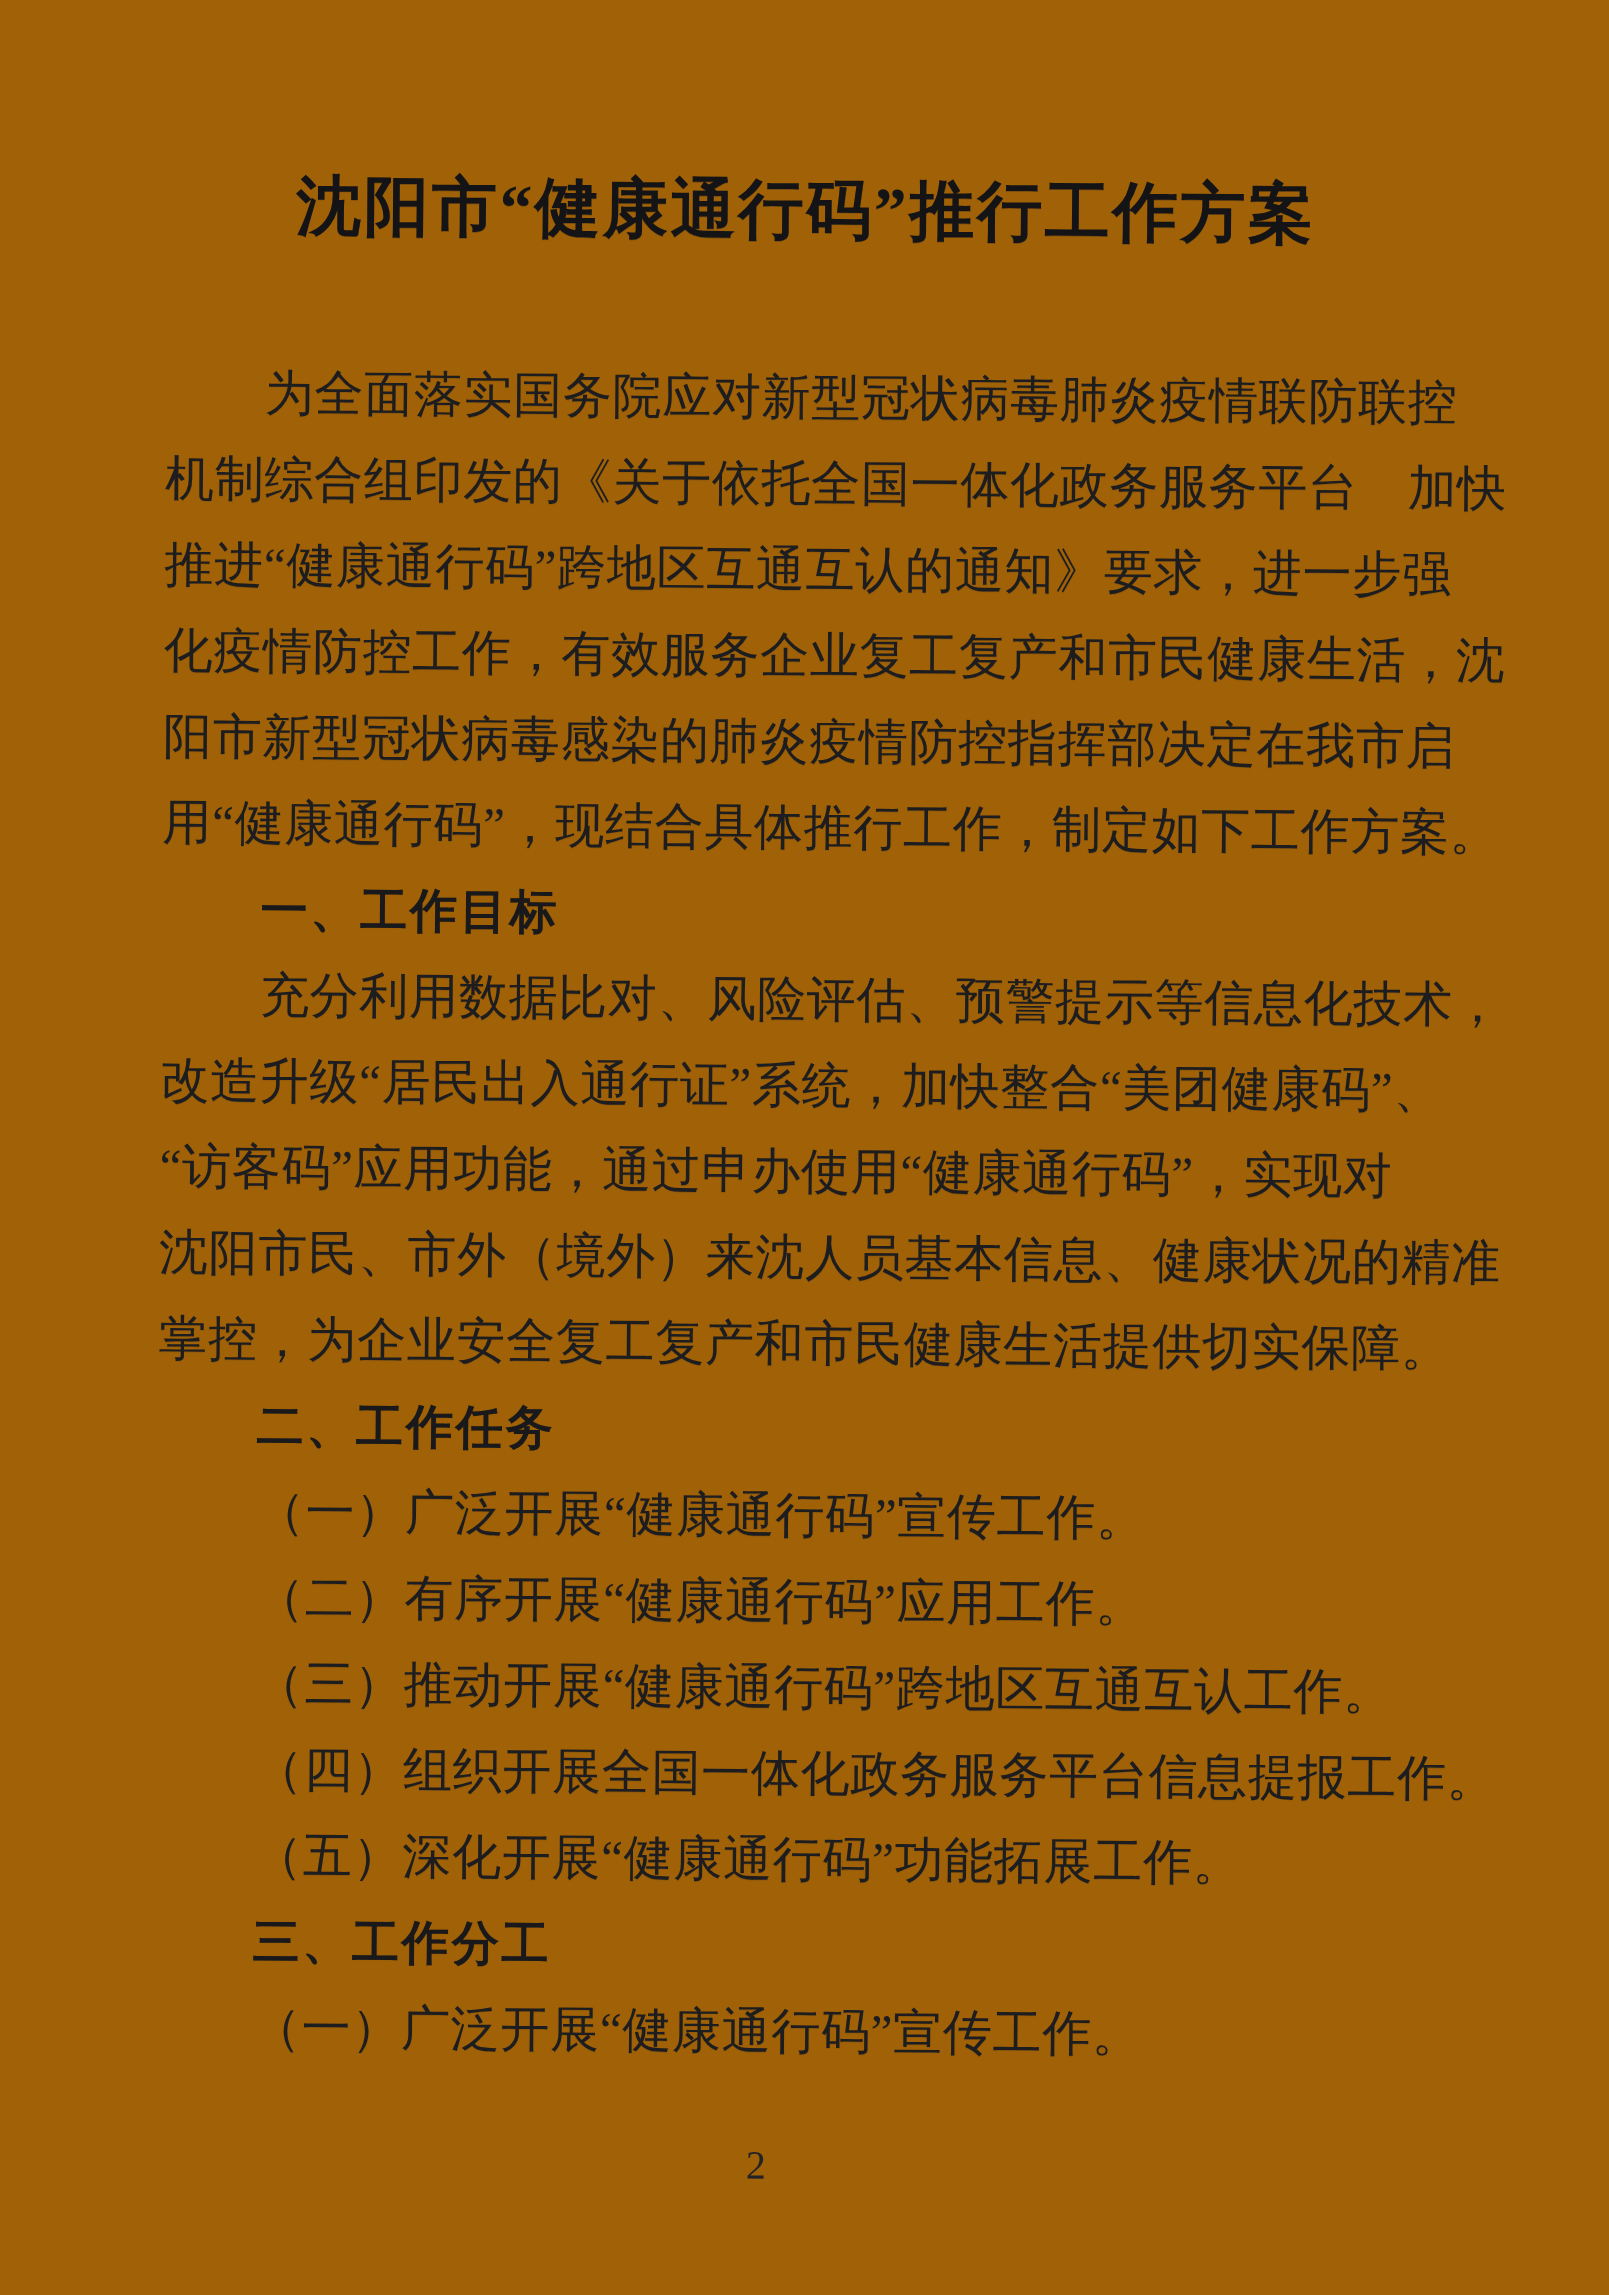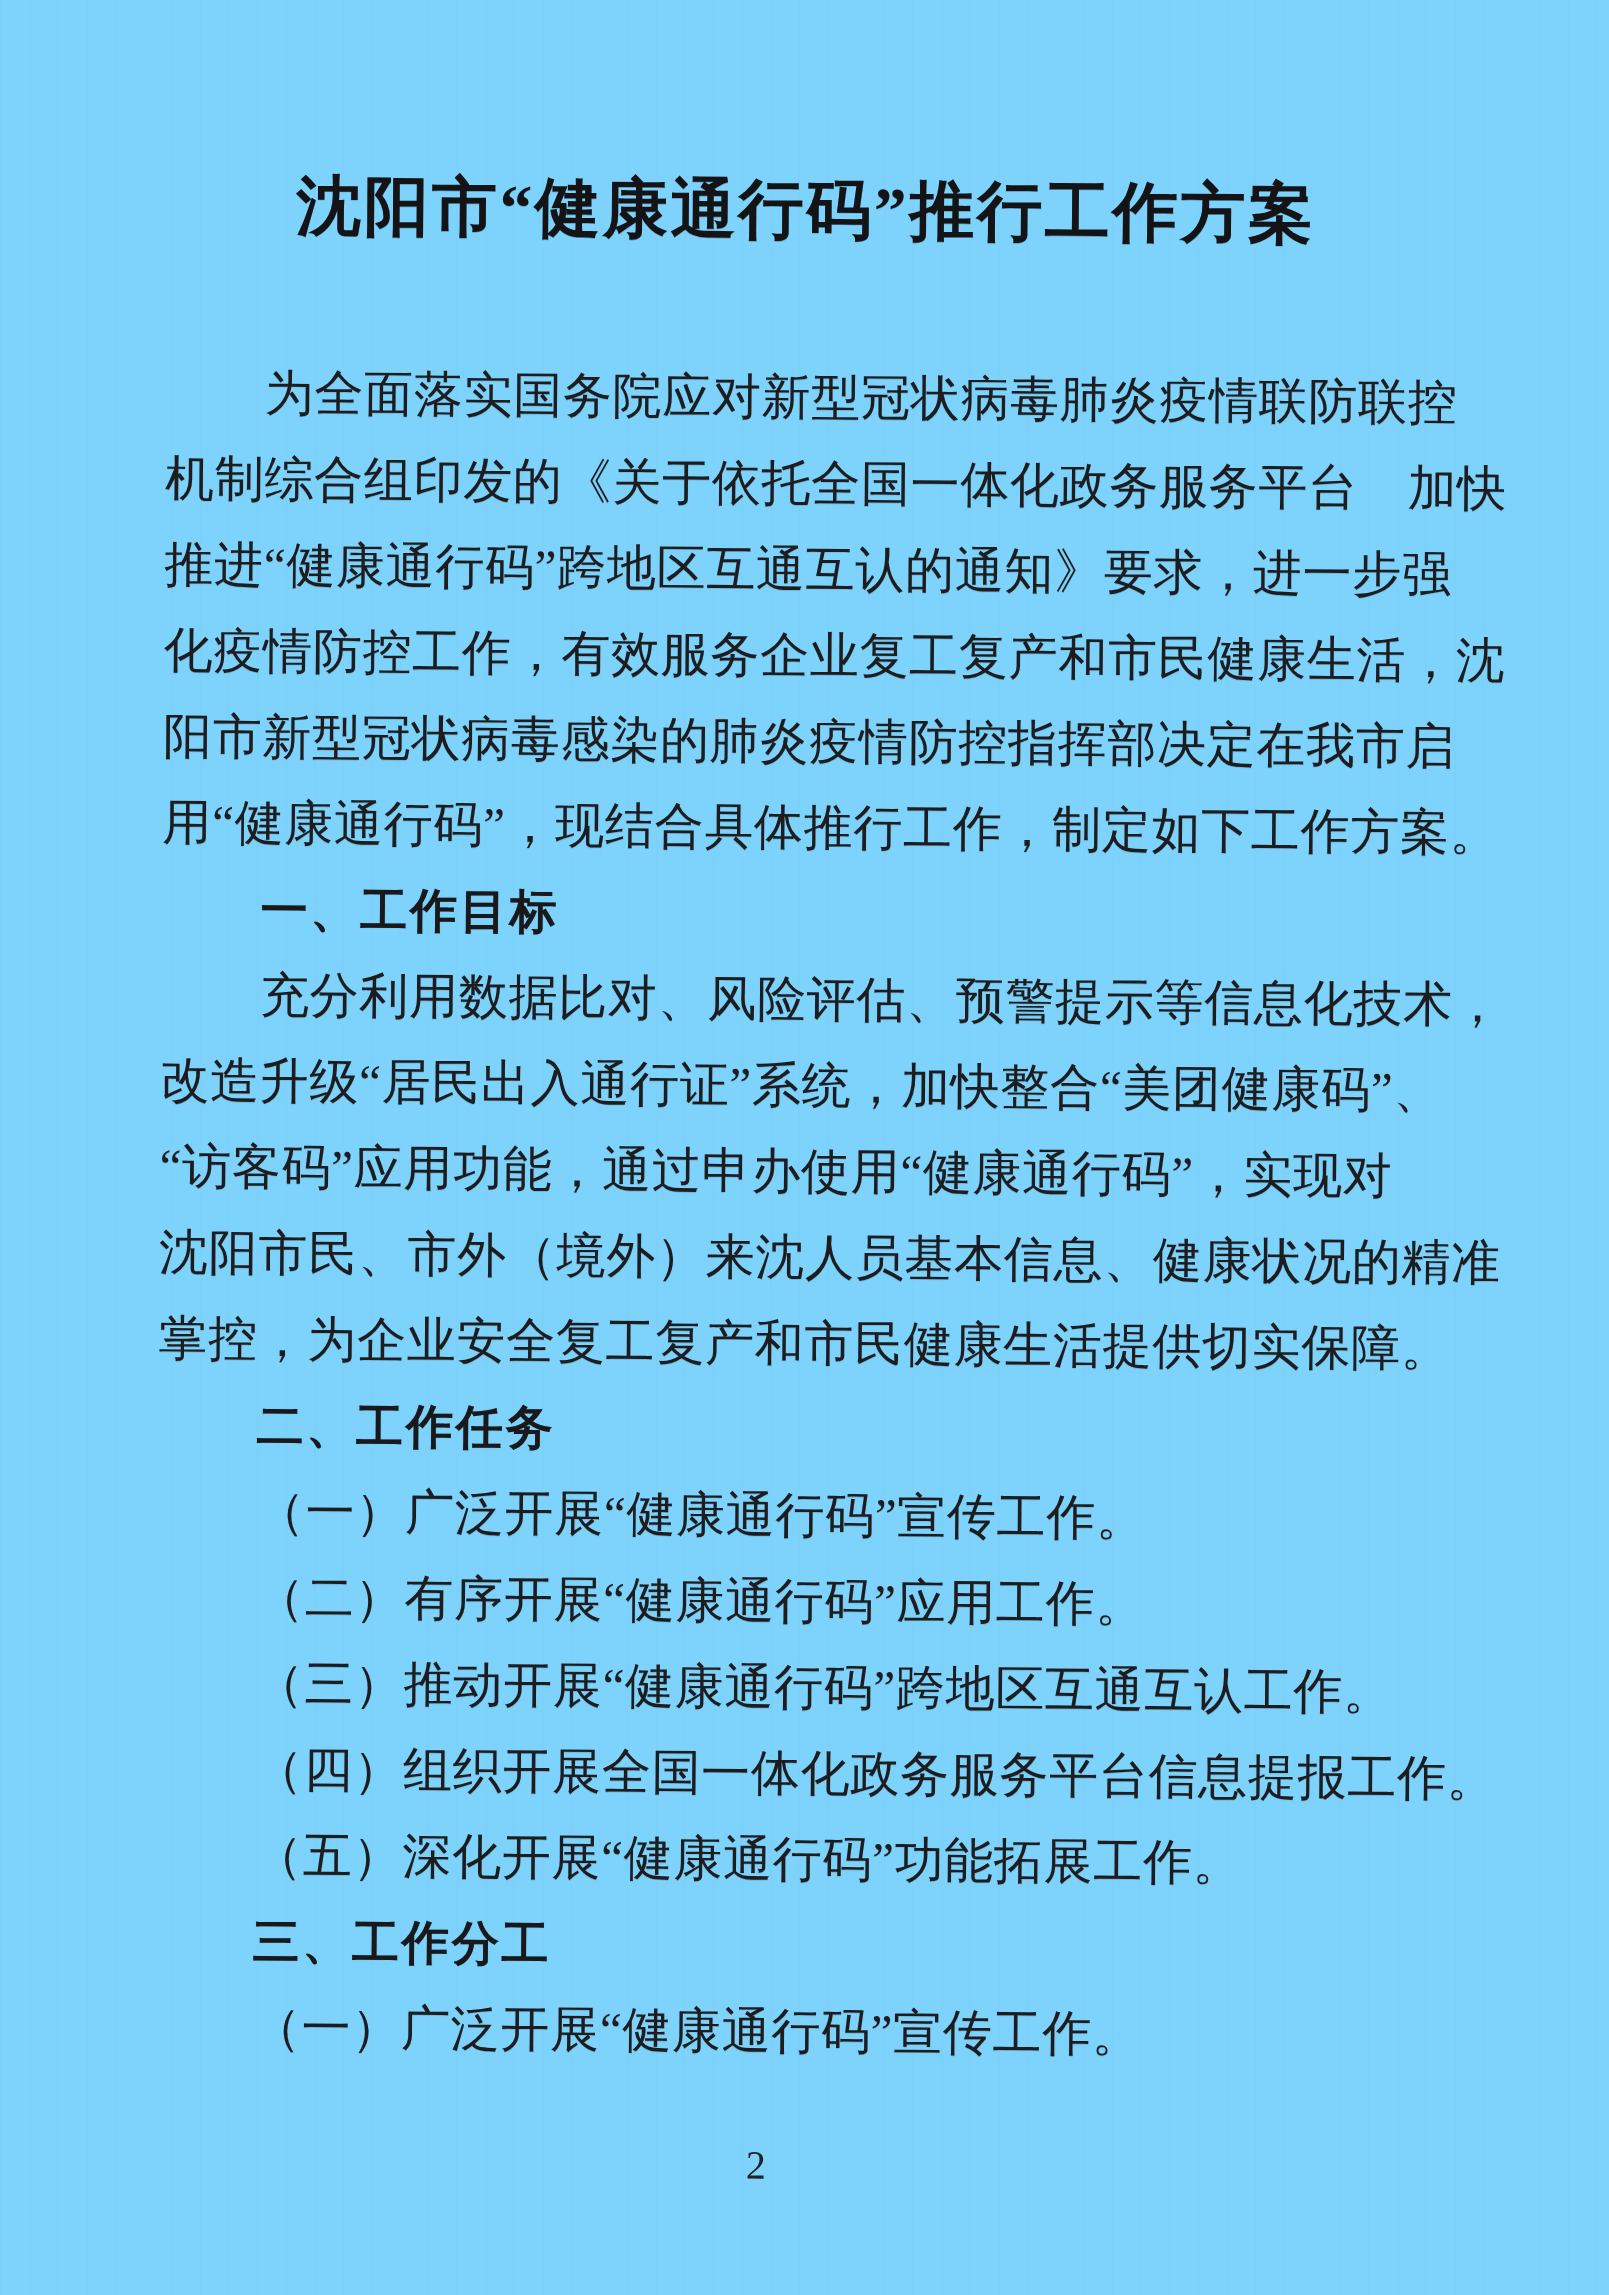--- a/index.html
+++ b/index.html
@@ -1,19 +1,19 @@
 <!DOCTYPE html>
 <html style="font-size:11px"><head>
 <meta charset="utf-8">
 <style>
   html,body{margin:0;padding:0;background:#e9e9e9;}
   .page{
     position:relative;
     width:1610px;height:2295px;
-    background:#7dd3fc;
+    background:#a16207;
     overflow:hidden;
     font-family:"Liberation Serif",serif;
     color:#1d1d1f;
   }
   
   .page::before{
     content:"";
     position:absolute;inset:0;
     background-image:repeating-linear-gradient(90deg,
       rgba(110,110,125,0.018) 0 2.1px, rgba(0,0,0,0) 2.1px 28.5px);

